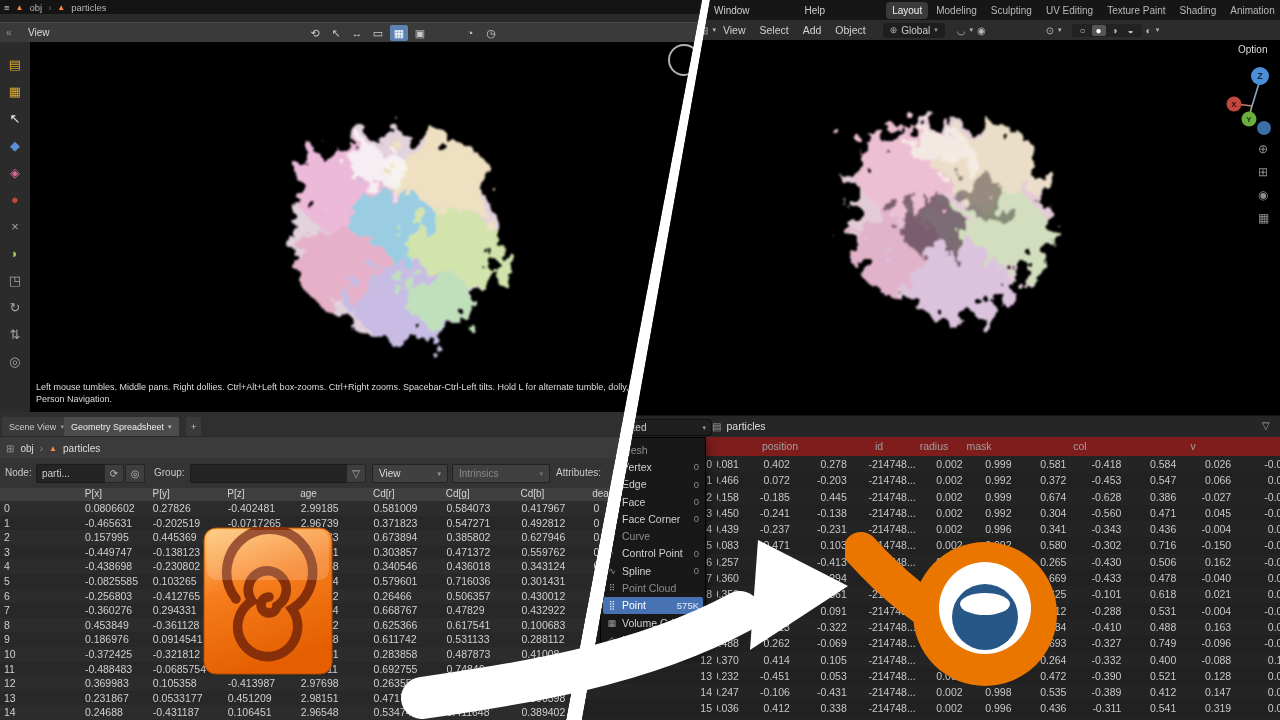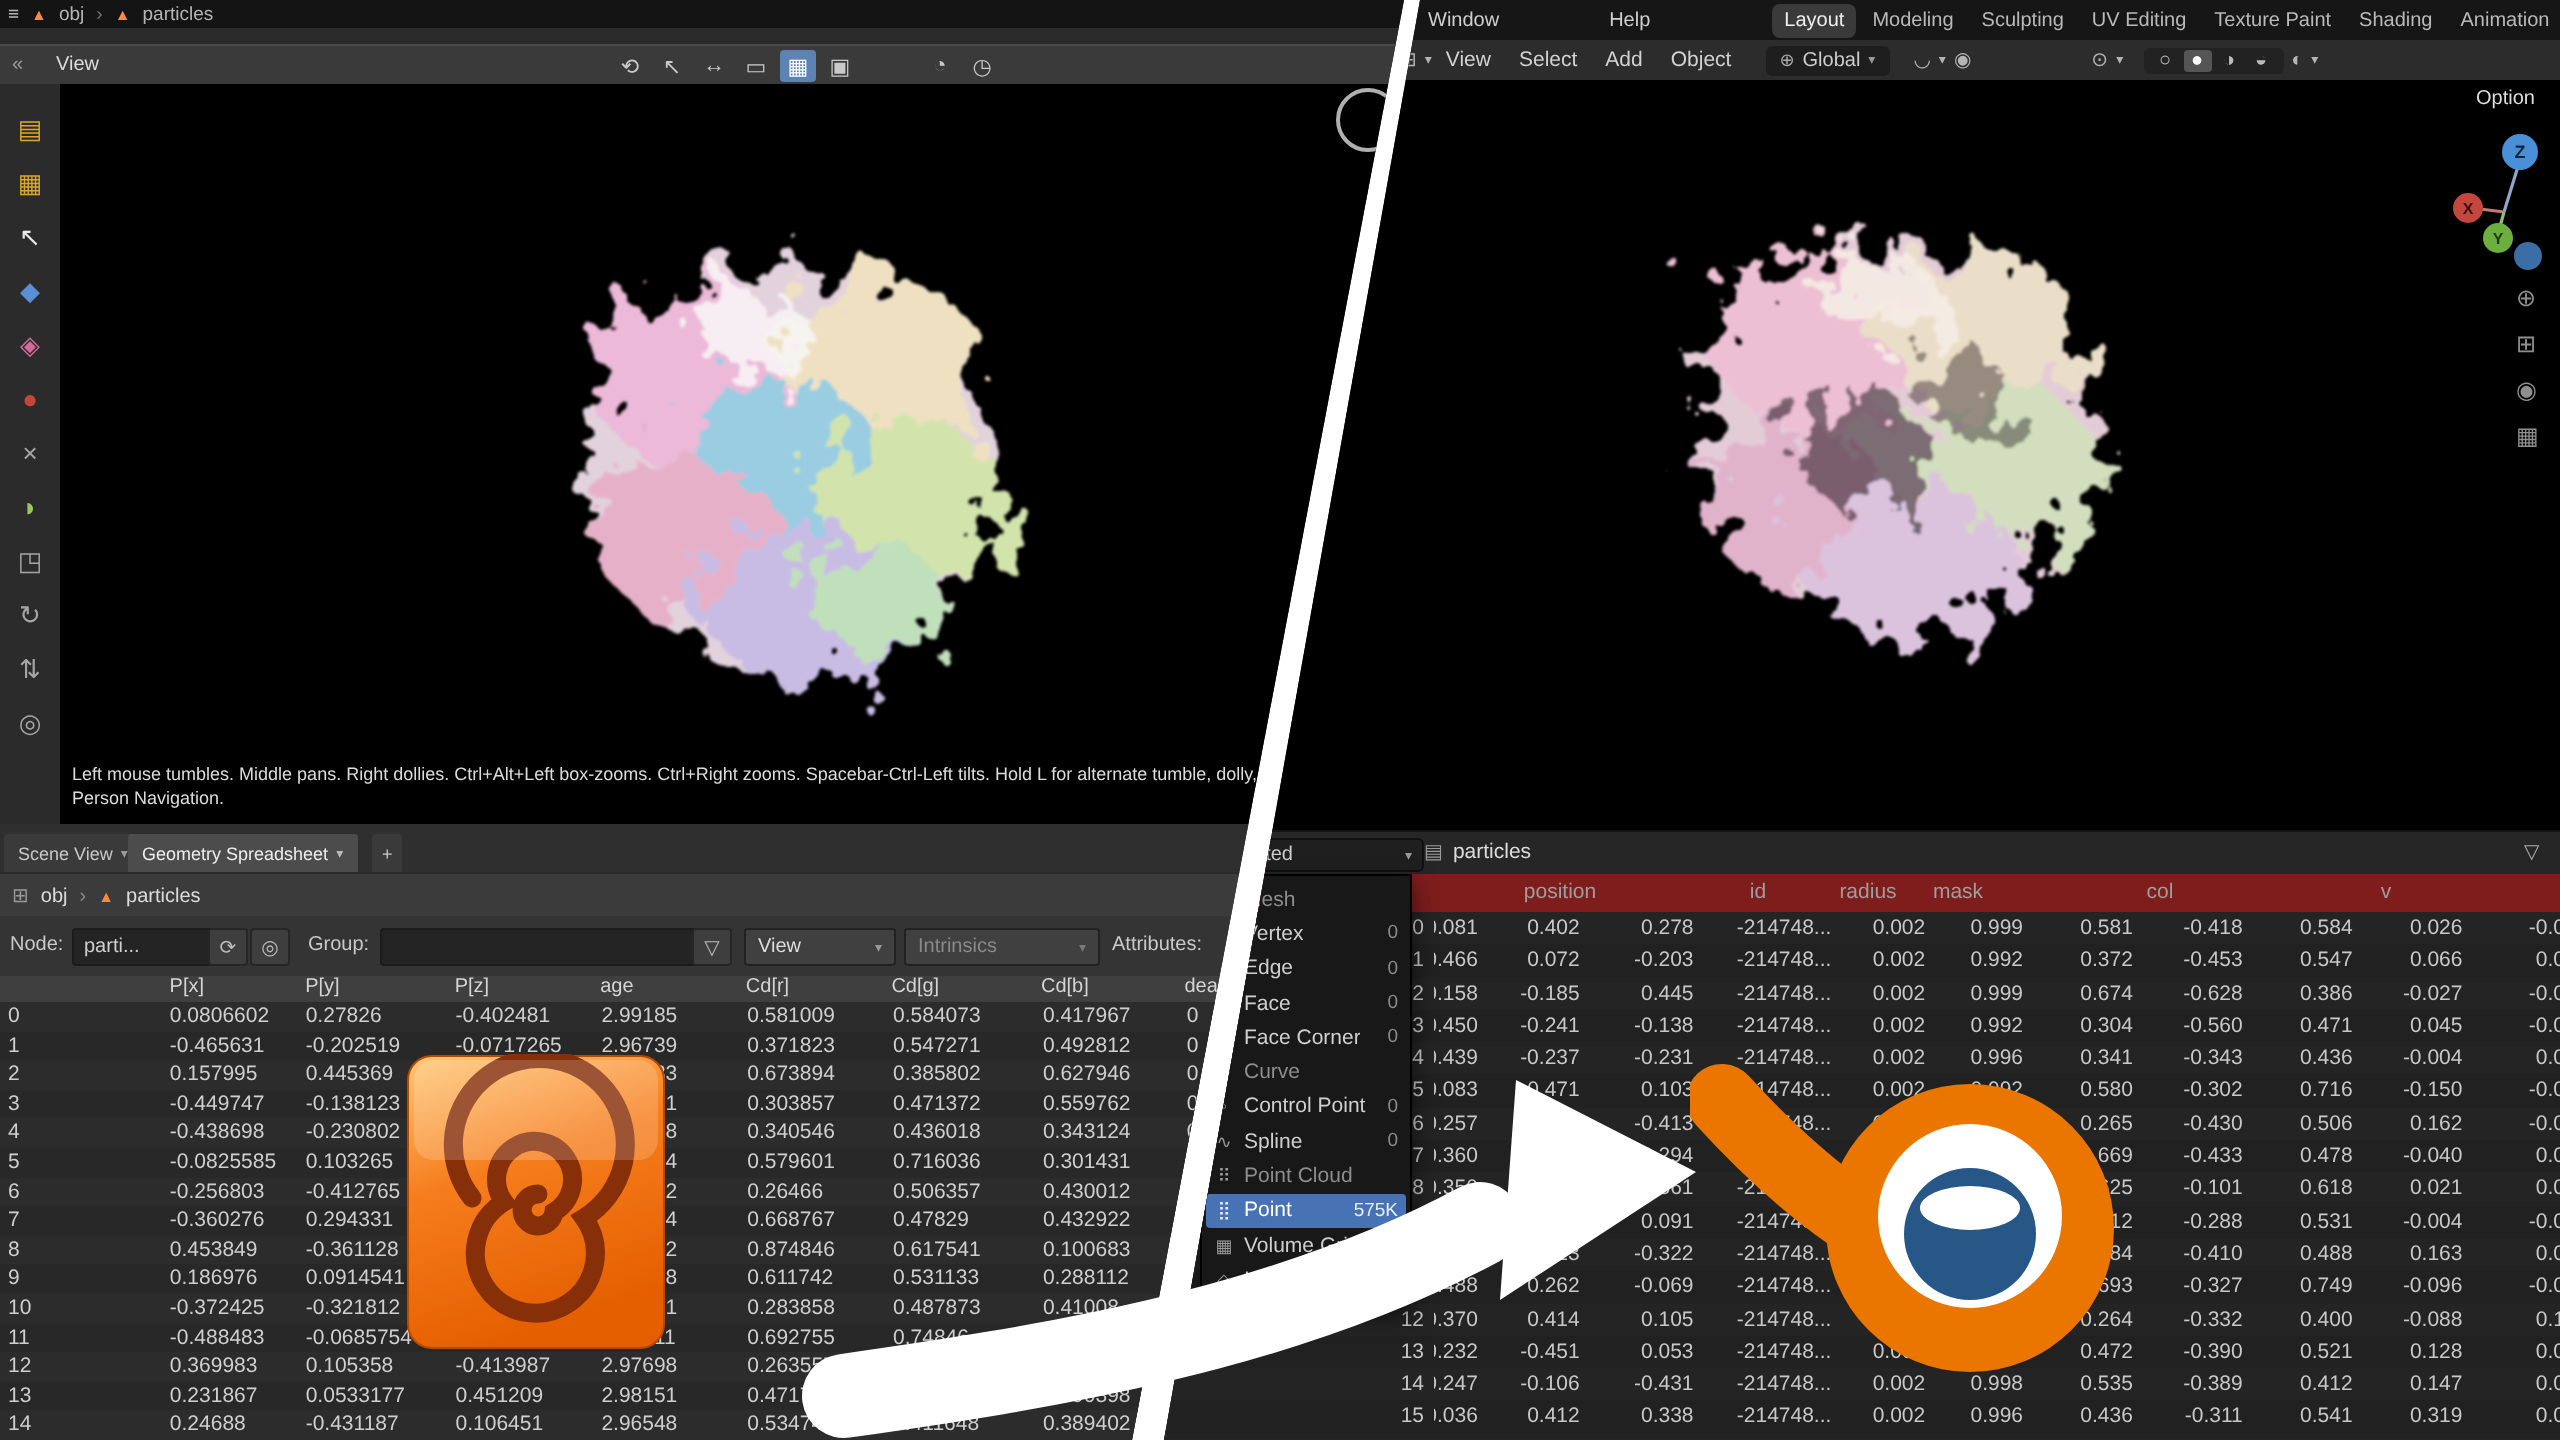--- a/index.html
+++ b/index.html
@@ -342,21 +342,21 @@
           <span class="hc hc7">0.432922</span>
           <span class="hc hc8">0</span>
         </div>
 
         <div class="h-row">
           <span class="hc hc0">8</span>
           <span class="hc hc1">0.453849</span>
           <span class="hc hc2">-0.361128</span>
           <span class="hc hc3">0.262236</span>
           <span class="hc hc4">2.43612</span>
-          <span class="hc hc5">0.874846</span>
+          <span class="hc hc5">0.625366</span>
           <span class="hc hc6">0.617541</span>
           <span class="hc hc7">0.100683</span>
           <span class="hc hc8">0</span>
         </div>
 
         <div class="h-row">
           <span class="hc hc0">9</span>
           <span class="hc hc1">0.186976</span>
           <span class="hc hc2">0.0914541</span>
           <span class="hc hc3">-0.470138</span>

